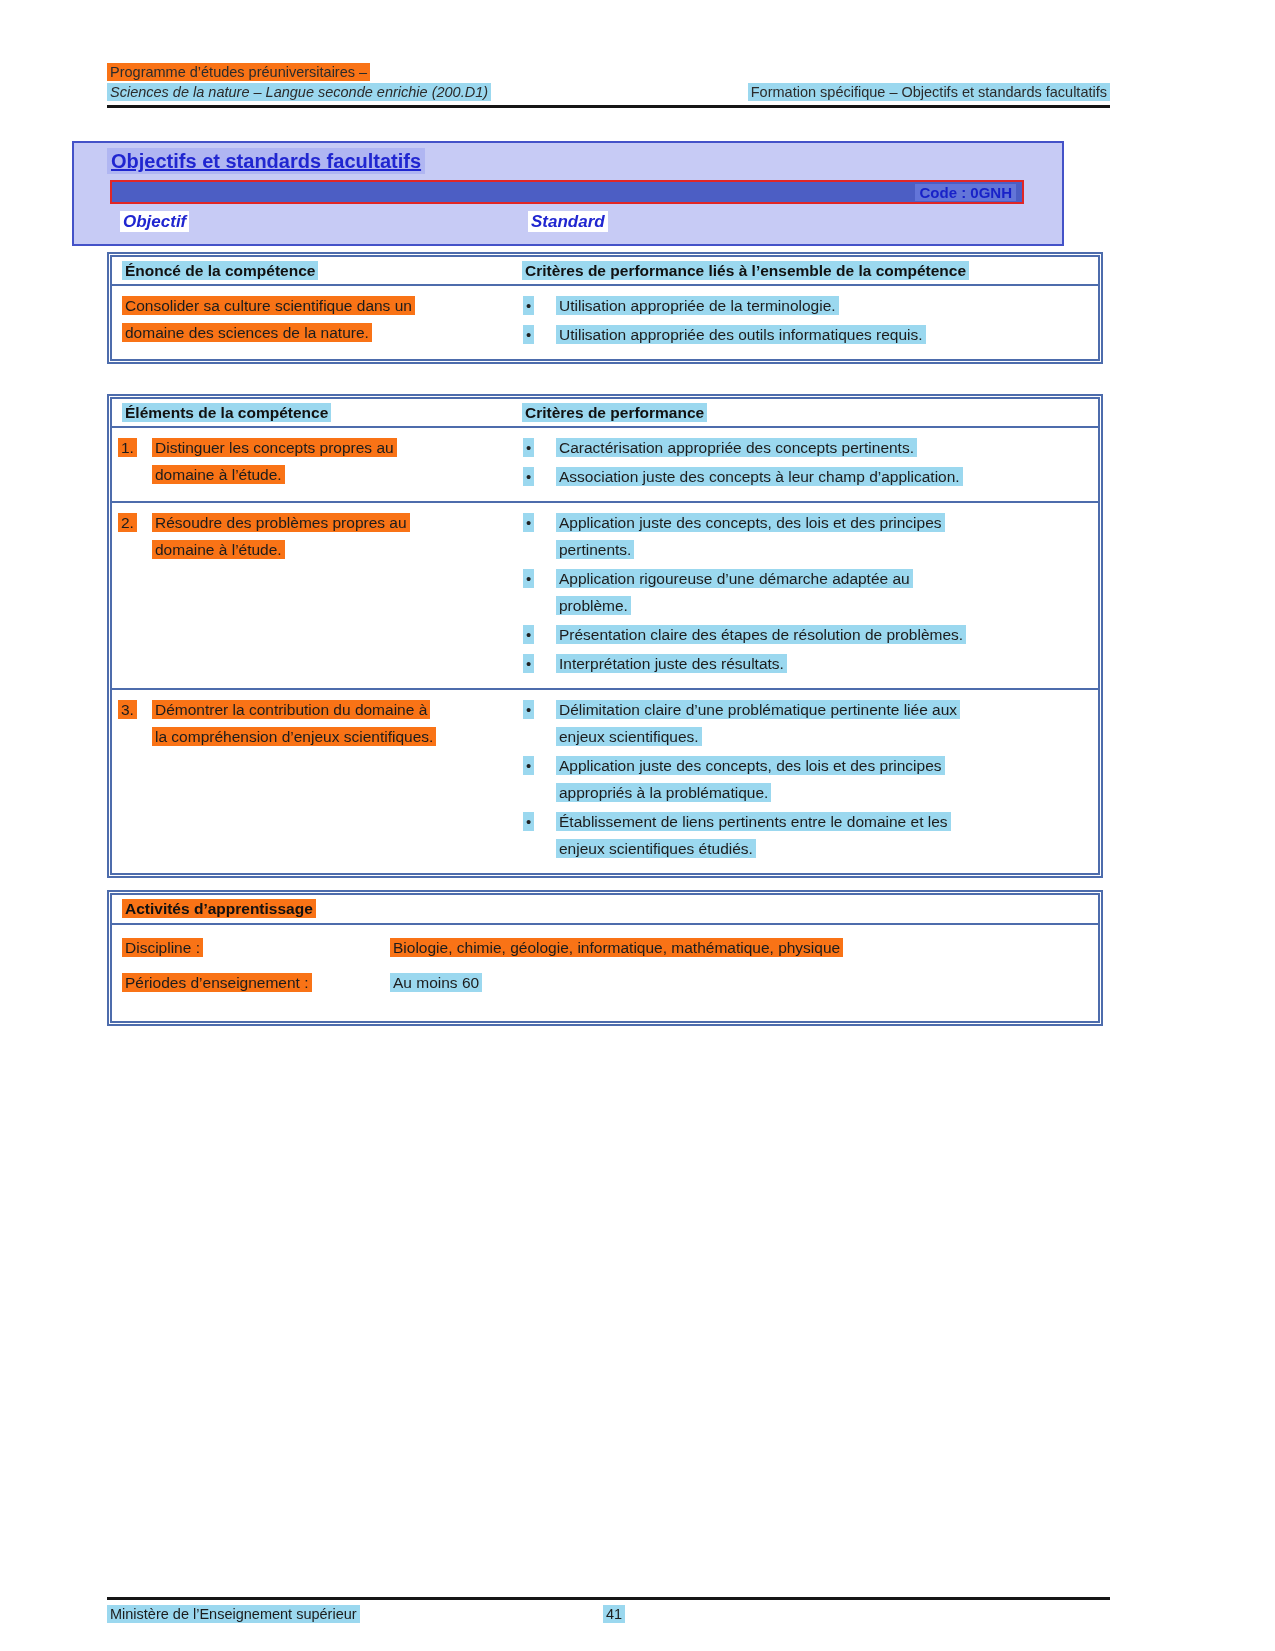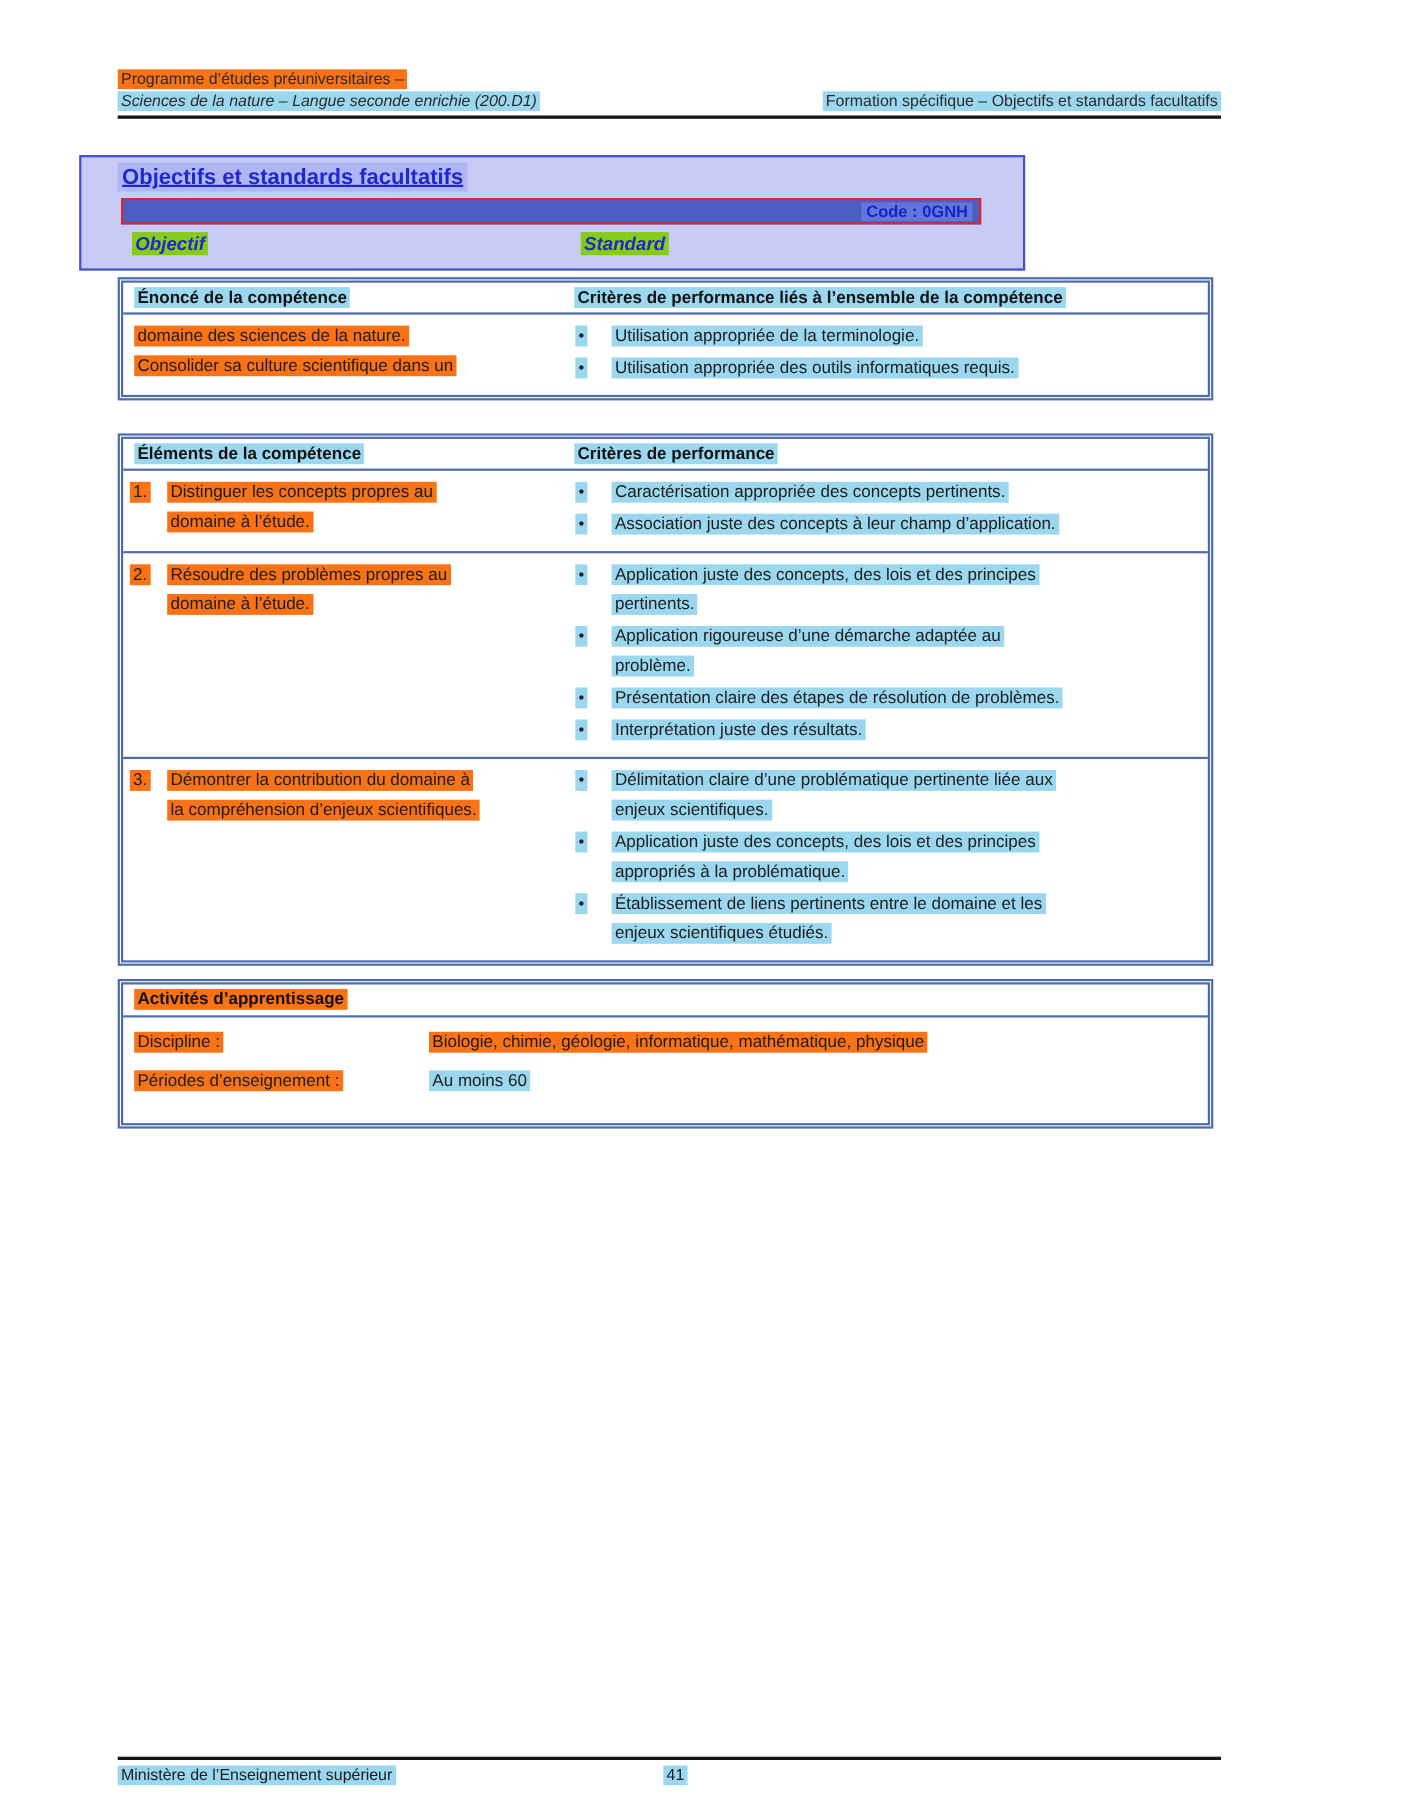--- a/index.html
+++ b/index.html
@@ -15,30 +15,30 @@
   .hl-p{background:#f97316;padding:1px 3px;box-decoration-break:clone;}
   .hb{font-weight:bold;color:#111;}
 
   
   .hdr{margin-left:107px;width:1003px;display:flex;justify-content:space-between;align-items:flex-end;font-size:14.5px;color:#2b2b2b;}
   .hdr-left .l1{margin-bottom:4px;}
   .hdr-left .l2{font-style:italic;}
   .rule{margin-left:107px;width:1003px;height:3px;background:#151515;margin-top:5px;}
 
   
-  .title-box{margin:33px 0 0 72px;width:860px;background:#c7cbf5;border:2px solid #4452c8;padding:7px 0 6px 0;box-sizing:border-box;}
+  .title-box{margin:33px 0 0 72px;width:992px;background:#c7cbf5;border:2px solid #4452c8;padding:7px 0 6px 0;box-sizing:border-box;}
   .doc-title{margin-left:33px;font-size:20px;font-weight:bold;color:#2026d0;}
   .doc-title .t{background:#b0b6f2;text-decoration:underline;padding:2px 4px;}
   .code-bar{margin:7px 38px 0 36px;height:24px;background:#4c5ec4;border:2px solid #e02626;display:flex;align-items:center;justify-content:flex-end;padding-right:6px;box-sizing:border-box;}
   .code-text{font-size:15px;font-weight:bold;color:#1822c8;background:#6375d8;padding:0 4px;}
   .labels-row{position:relative;height:30px;margin-top:4px;}
   .obj-label{position:absolute;left:46px;top:4px;}
   .std-label{position:absolute;left:454px;top:4px;}
   .blue-it{font-size:17px;font-weight:bold;font-style:italic;color:#2026d0;}
-  .blue-it .hl-p{background:#84cc16;}
+  .blue-it .hl-p{background:#ffffff;}
 
   
   .tbl{margin-left:107px;width:996px;border:5px double #4d6cac;background:#fff;box-sizing:border-box;}
   .t1{margin-top:6px;}
   .t2{margin-top:30px;}
   .tbl-head{display:grid;grid-template-columns:410px 1fr;padding:5px 0 4px 0;border-bottom:2px solid #4d6cac;}
   .hcell{font-size:15.5px;}
   .hcell.left{padding-left:10px;}
   .tbl-row{display:grid;grid-template-columns:410px 1fr;padding:6px 0 9px 0;}
   .tbl-row + .tbl-row{border-top:2px solid #4d6cac;}
@@ -87,22 +87,22 @@
     </div>
   </div>
 
   <div class="tbl t1">
     <div class="tbl-head">
       <div class="hcell left"><span class="hl-c hb">Énoncé de la compétence</span></div>
       <div class="hcell"><span class="hl-c hb">Critères de performance liés à l’ensemble de la compétence</span></div>
     </div>
     <div class="tbl-row">
       <div class="cell-left plain">
+        <div class="line"><span class="hl-p">Consolider sa culture scientifique dans un</span></div>
         <div class="line"><span class="hl-p">domaine des sciences de la nature.</span></div>
-        <div class="line"><span class="hl-p">Consolider sa culture scientifique dans un</span></div>
       </div>
       <div class="bullets">
         <div class="b-item">
           <span class="b-dot"><span class="hl-c">•</span></span>
           <div>
             <div class="line"><span class="hl-c">Utilisation appropriée de la terminologie.</span></div>
           </div>
         </div>
         <div class="b-item">
           <span class="b-dot"><span class="hl-c">•</span></span>

